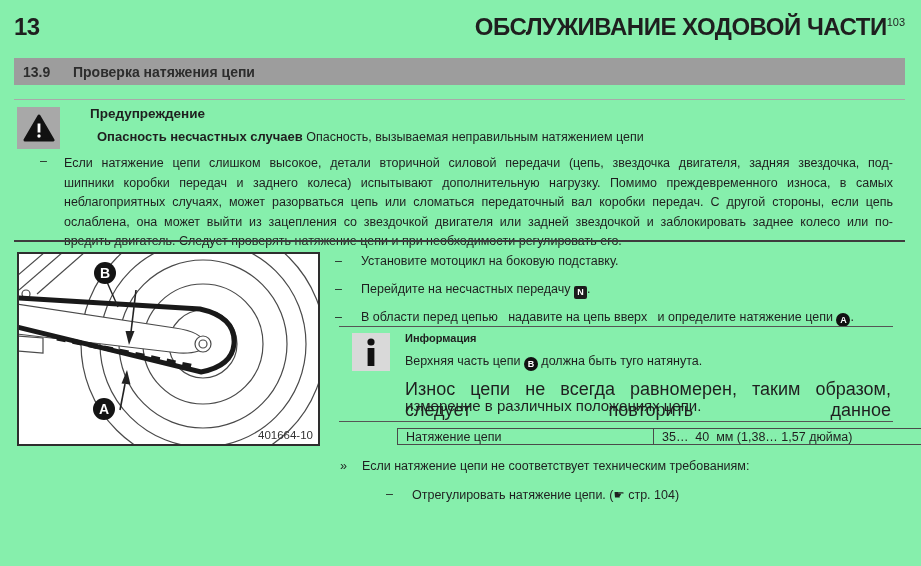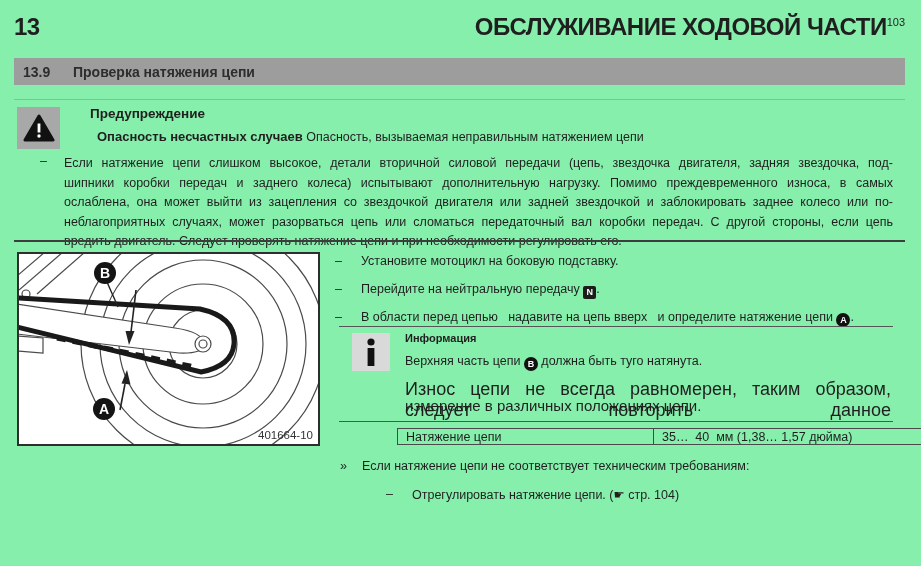--- a/index.html
+++ b/index.html
@@ -78,22 +78,22 @@
       <rect x="14.6" y="9.5" width="2.8" height="9" fill="#fff"></rect>
       <circle cx="16" cy="22" r="1.7" fill="#fff"></circle>
     </svg>
   </div>
   <div class="abs warn-title">Предупреждение</div>
   <div class="abs warn-sub"><b>Опасность несчастных случаев</b> <span>Опасность, вызываемая неправильным натяжением цепи</span></div>
   <div class="abs warn-dash">–</div>
   <div class="abs warn-par">
     <div class="jline">Если натяжение цепи слишком высокое, детали вторичной силовой передачи (цепь, звездочка двигателя, задняя звездочка, под-</div>
     <div class="jline">шипники коробки передач и заднего колеса) испытывают дополнительную нагрузку. Помимо преждевременного износа, в самых</div>
+    <div class="jline">неблагоприятных случаях, может разорваться цепь или сломаться передаточный вал коробки передач. С другой стороны, если цепь</div>
     <div class="jline">ослаблена, она может выйти из зацепления со звездочкой двигателя или задней звездочкой и заблокировать заднее колесо или по-</div>
-    <div class="jline">неблагоприятных случаях, может разорваться цепь или сломаться передаточный вал коробки передач. С другой стороны, если цепь</div>
     <div>вредить двигатель. Следует проверять натяжение цепи и при необходимости регулировать его.</div>
   </div>
 
   <div class="abs rule2"></div>
 
   <div class="abs figure">
     <svg width="303" height="194" viewBox="0 0 303 194">
       <defs>
           <clipPath id="figclip">
             <rect x="2" y="2" width="299" height="190"></rect>
@@ -134,21 +134,21 @@
 
   <div class="abs rcol">
 
     <div class="step" style="top:1px;">
       <span class="dash">–</span>
       <span>Установите мотоцикл на боковую подставку.</span>
     </div>
 
     <div class="step" style="top:29px;">
       <span class="dash">–</span>
-      <span><span class="pre">Перейдите на нейтральную передачу </span><span class="badge-sq">N</span><span>.</span></span>
+      <span><span class="pre">Перейдите на несчастных передачу </span><span class="badge-sq">N</span><span>.</span></span>
     </div>
 
     <div class="step" style="top:57px;">
       <span class="dash">–</span>
       <span><span class="pre">В области перед цепью   надавите на цепь вверх   и определите натяжение цепи </span><span class="badge-ci">A</span><span>.</span></span>
     </div>
 
     <div class="infobox">
       <div class="infoicon">
         <svg width="12" height="28" viewBox="0 0 12 28">

